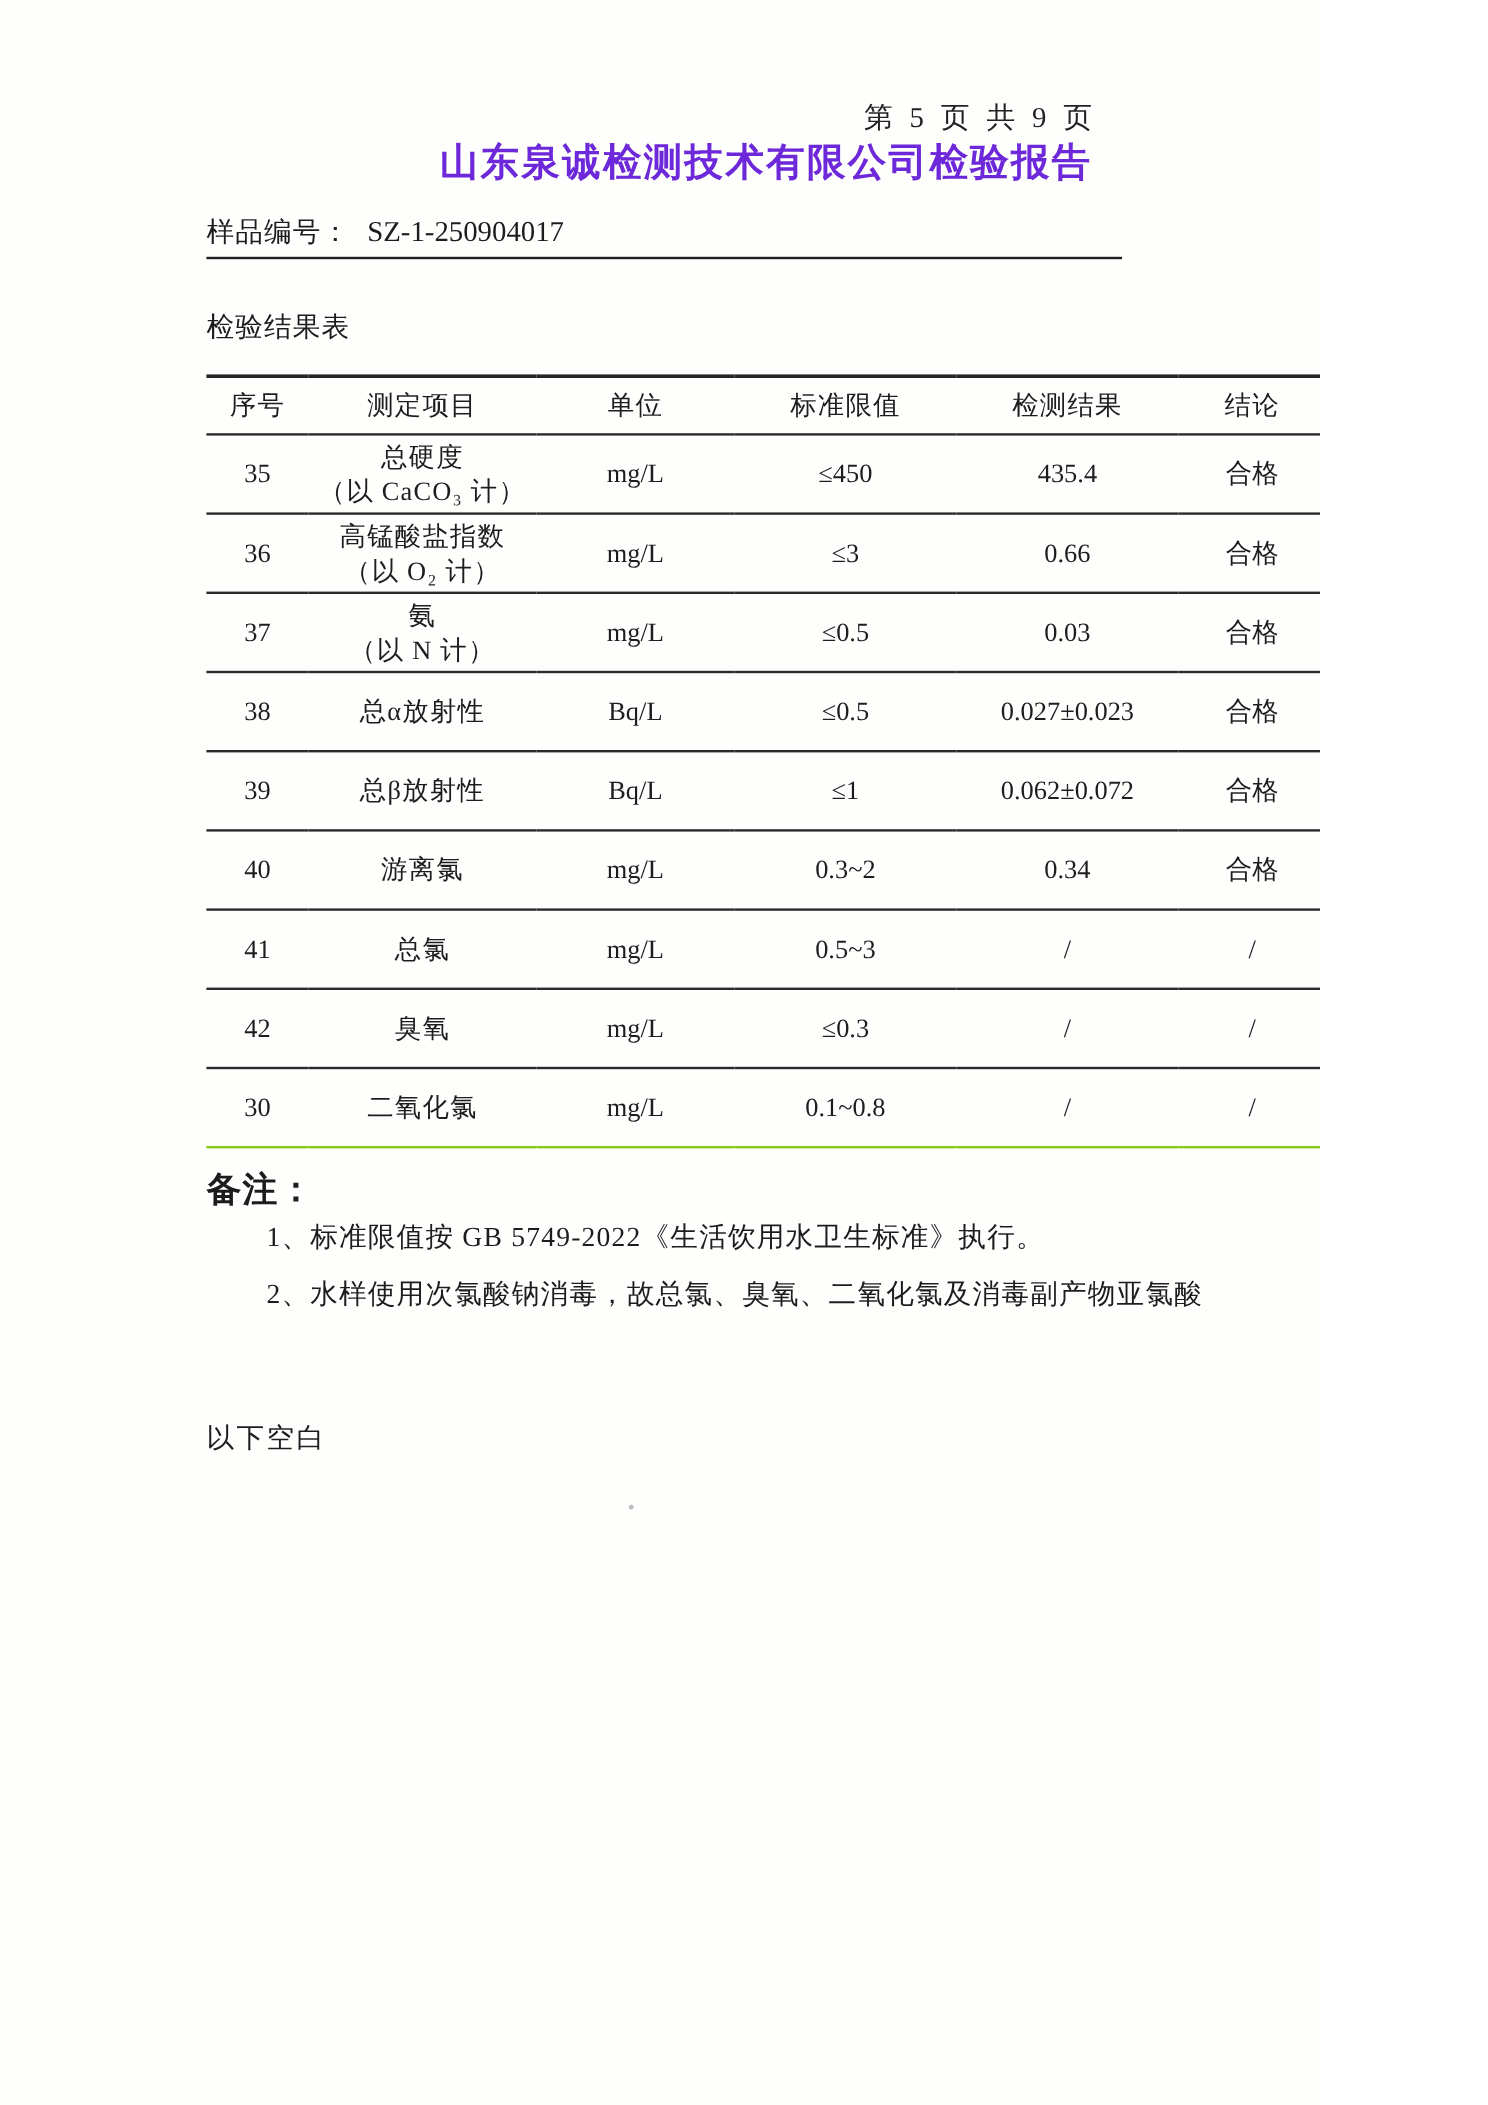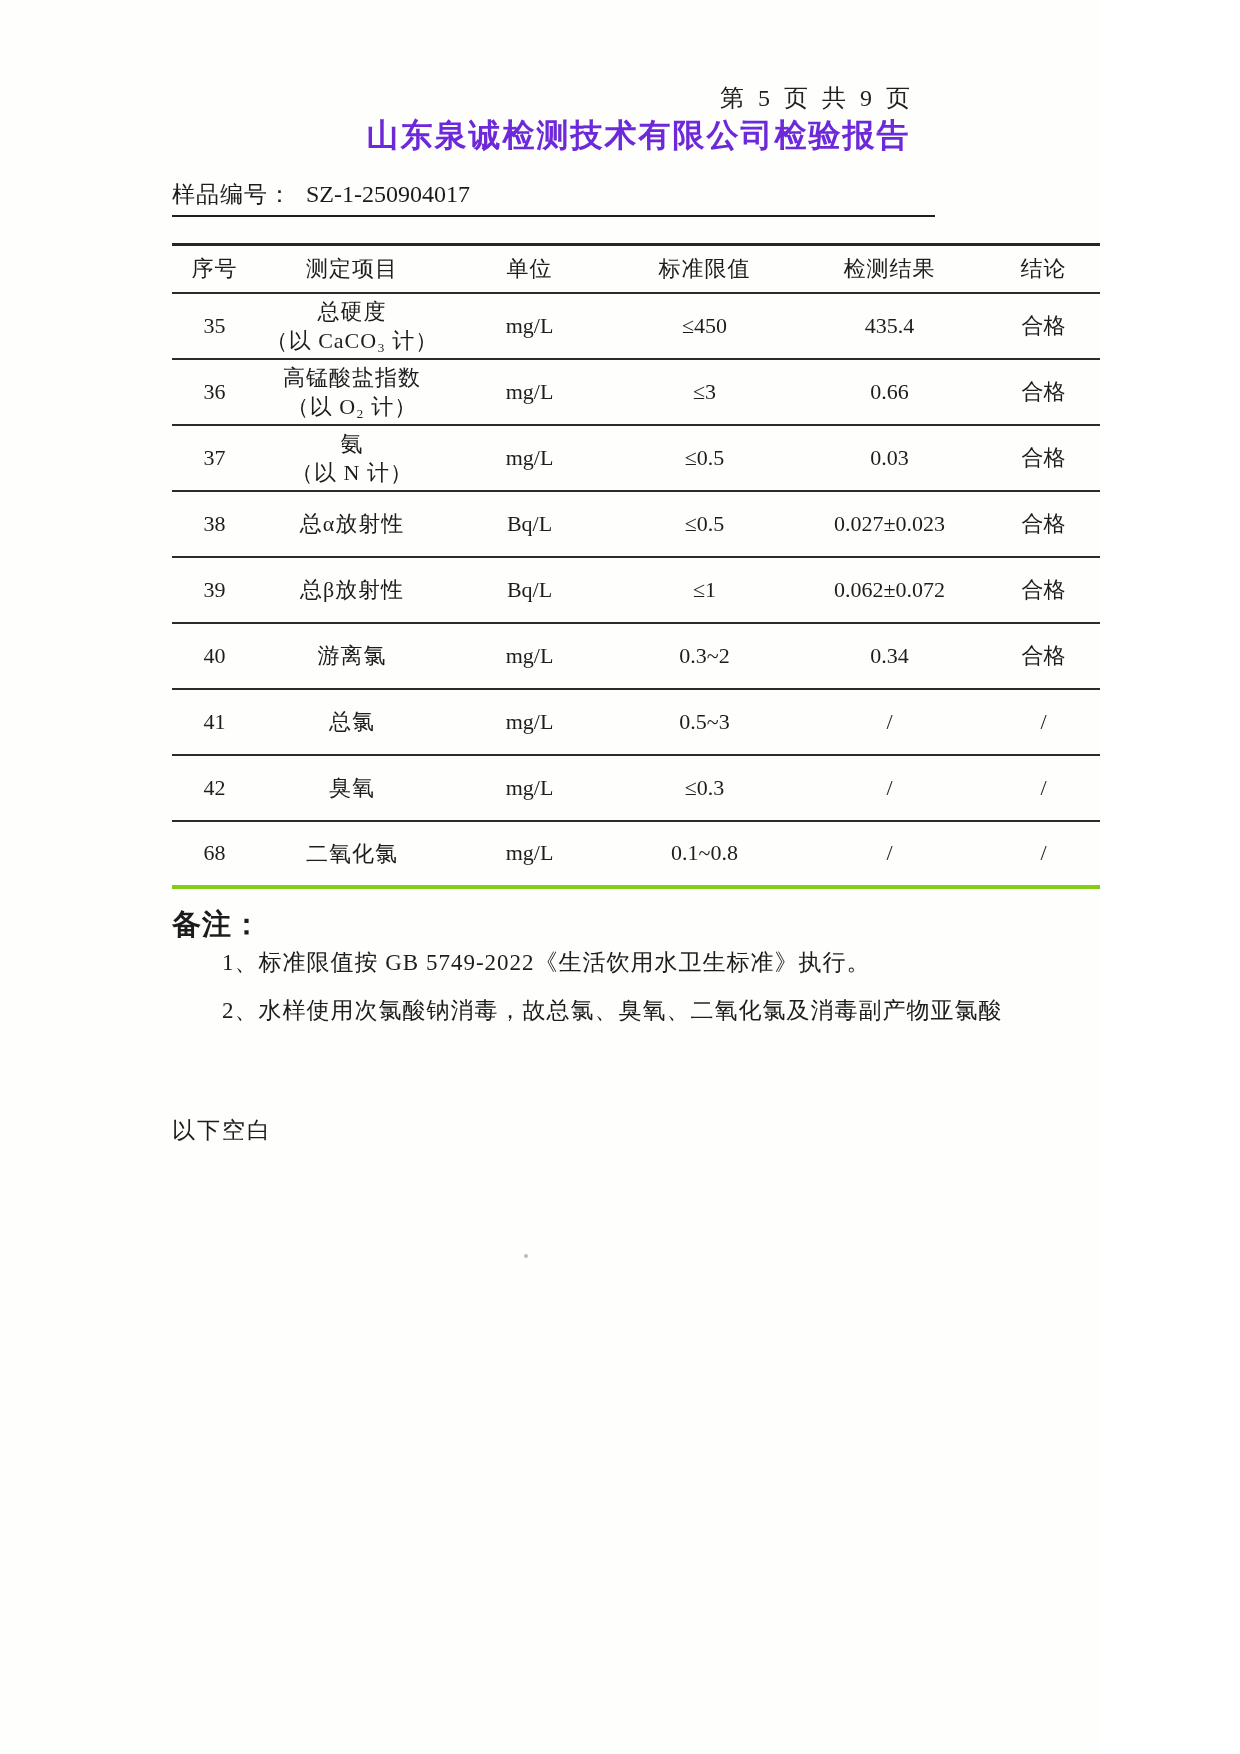--- a/index.html
+++ b/index.html
@@ -53,21 +53,21 @@
     margin-top: 44px;
     font-size: 23px;
     line-height: 26px;
     letter-spacing: 1px;
   }
   table.results {
     margin-top: 26px;
     width: 933px;
     border-collapse: collapse;
     border-top: 3px solid #262626;
-    border-bottom: 4px solid #84cc16;
+    border-bottom: 2px solid #84cc16;
     table-layout: fixed;
   }
   table.results th, table.results td {
     border-bottom: 2px solid #2b2b2b;
     text-align: center;
     vertical-align: middle;
     font-weight: normal;
     font-size: 22px;
     padding: 0;
     color: #1d1d1d;
@@ -113,20 +113,21 @@
   <div class="page-number">第 5 页 共 9 页</div>
 
   <div class="content">
 
     <div class="report-title">山东泉诚检测技术有限公司检验报告</div>
 
     <div class="sample-row">
       <span class="sample-label">样品编号：</span><span class="sample-value">SZ-1-250904017</span>
     </div>
 
+    <div class="table-caption">检验结果表</div>
 
     <table class="results">
       <colgroup>
         <col style="width:85px">
           <col style="width:190px">
           <col style="width:165px">
         <col style="width:185px">
           <col style="width:185px">
           <col style="width:123px">
       </colgroup>
@@ -218,21 +219,21 @@
           <td>42</td>
           <td>
               <span class="cell-line1">臭氧</span>
             </td>
           <td>mg/L</td>
           <td>≤0.3</td>
           <td>/</td>
           <td>/</td>
         </tr>
         <tr>
-          <td>68</td>
+          <td>30</td>
           <td>
               <span class="cell-line1">二氧化氯</span>
             </td>
           <td>mg/L</td>
           <td>0.1~0.8</td>
           <td>/</td>
           <td>/</td>
         </tr>
       </tbody>
     </table>

